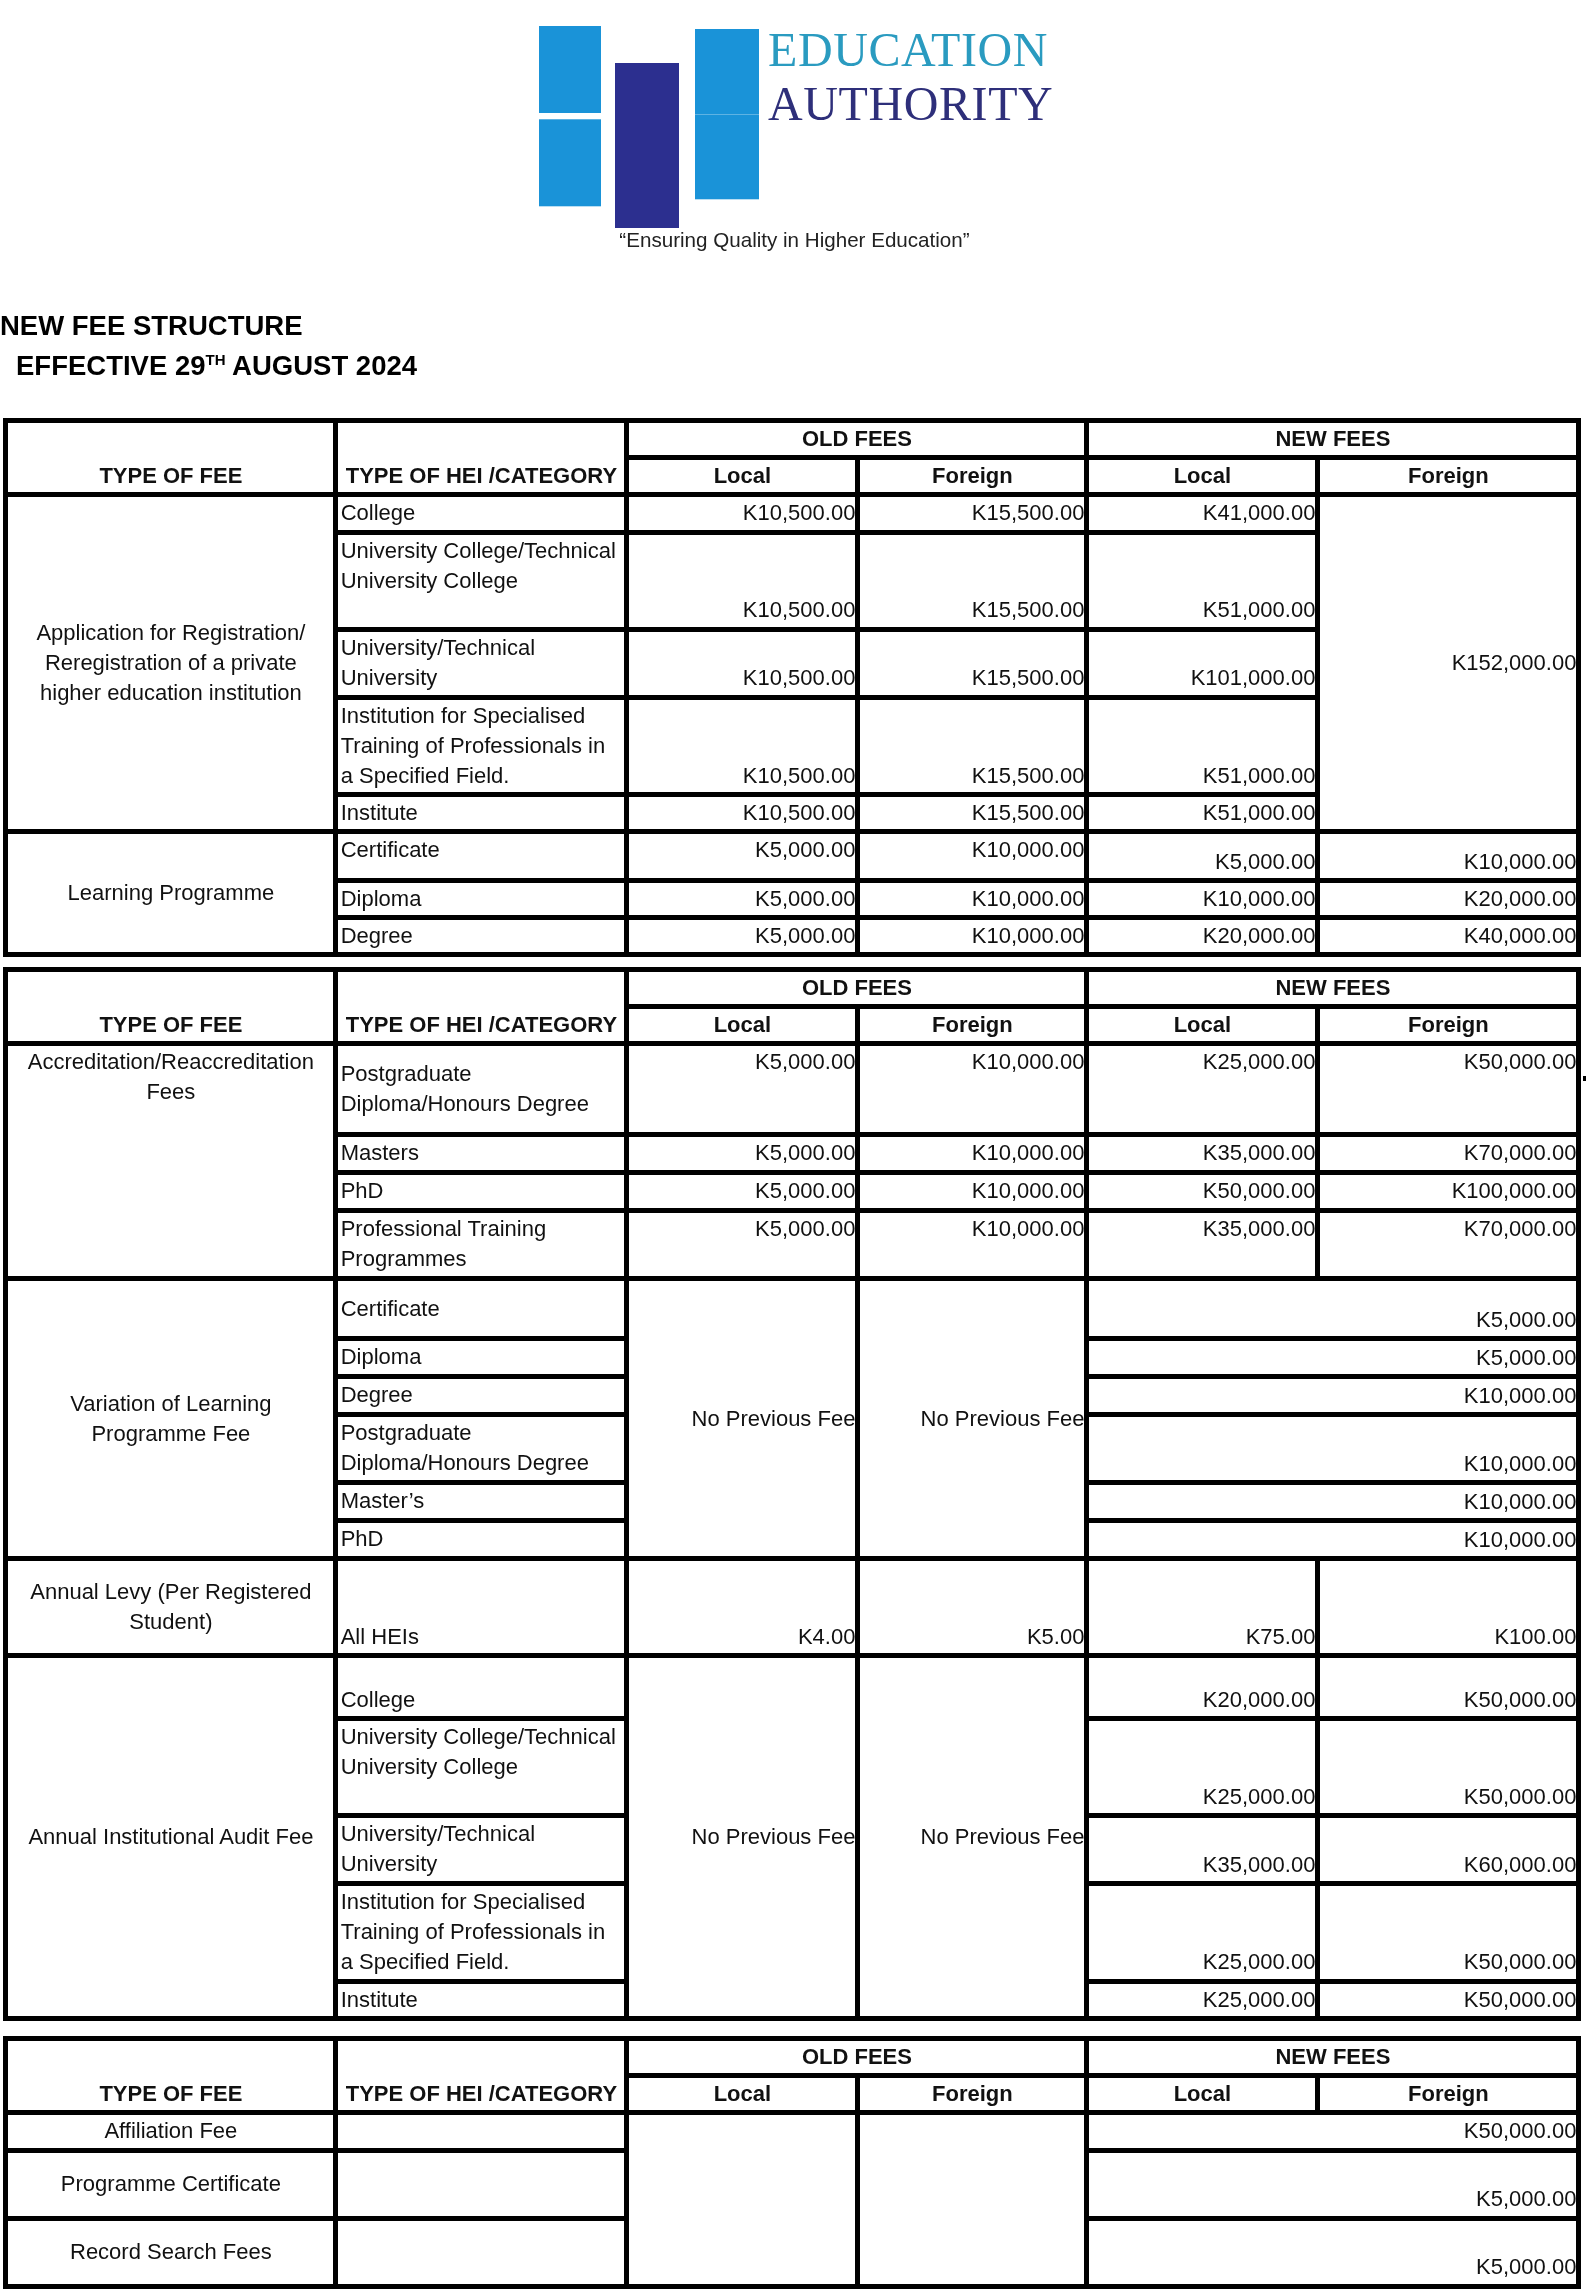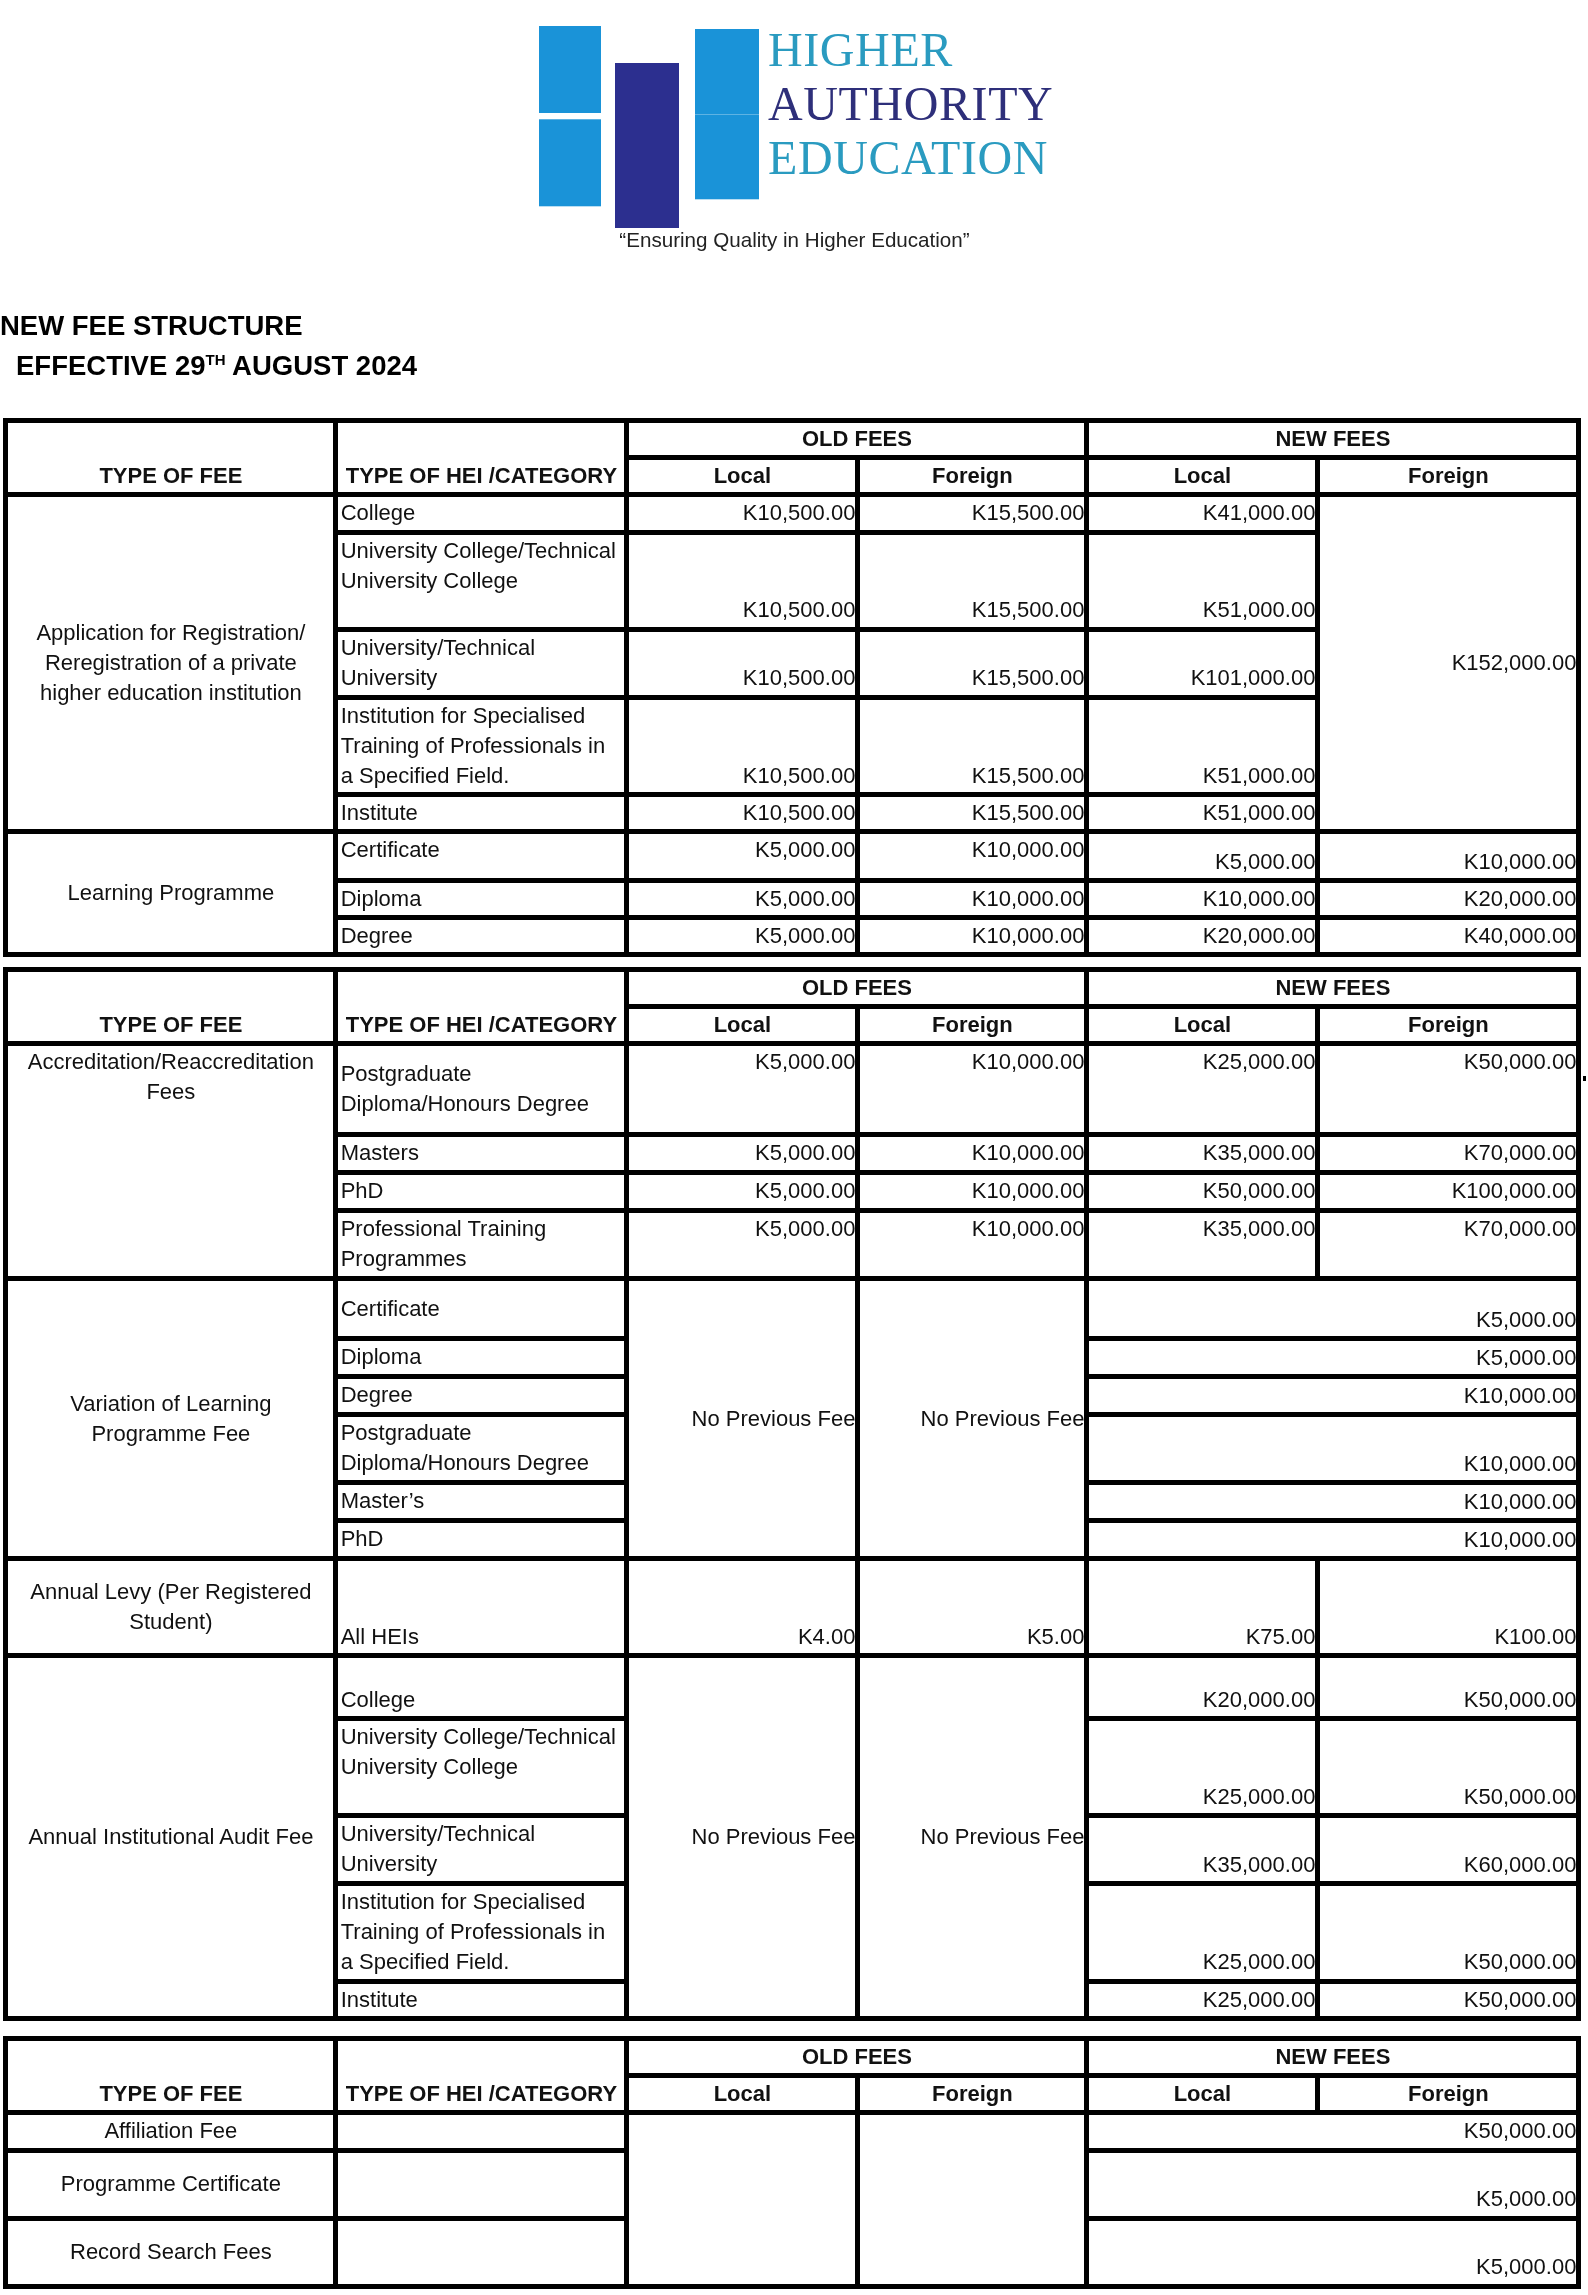--- a/index.html
+++ b/index.html
@@ -36,23 +36,22 @@
 <body>
 
 <div class="logo">
   <div class="sq light" style="left:0;top:3.4px;width:62px;height:87px;"></div>
   <div class="sq light" style="left:0;top:102px;width:62px;height:87px;transform:translateY(-5.7px);"></div>
   <div class="sq dark" style="left:76px;top:40px;width:64px;height:92px;"></div>
   <div class="sq dark" style="left:76px;top:143px;width:64px;height:91px;transform:translateY(-29px);"></div>
   <div class="sq light" style="left:156px;top:5.7px;width:64px;height:85px;"></div>
   <div class="sq light" style="left:156px;top:97px;width:64px;height:85px;transform:translateY(-5.7px);"></div>
   <div class="logo-text">
-    <div>HIGHER</div>
+    <div>EDUCATION</div>
     <div>AUTHORITY</div>
-    <div>EDUCATION</div>
   </div>
 </div>
 
 <div class="tagline">“Ensuring Quality in Higher Education”</div>
 
 <div class="title" style="top:310px;">NEW FEE STRUCTURE</div>
 <div class="title" style="top:350px;padding-left:16px;">
   <span>EFFECTIVE 29</span><sup>TH</sup><span> AUGUST 2024</span>
 </div>
 

